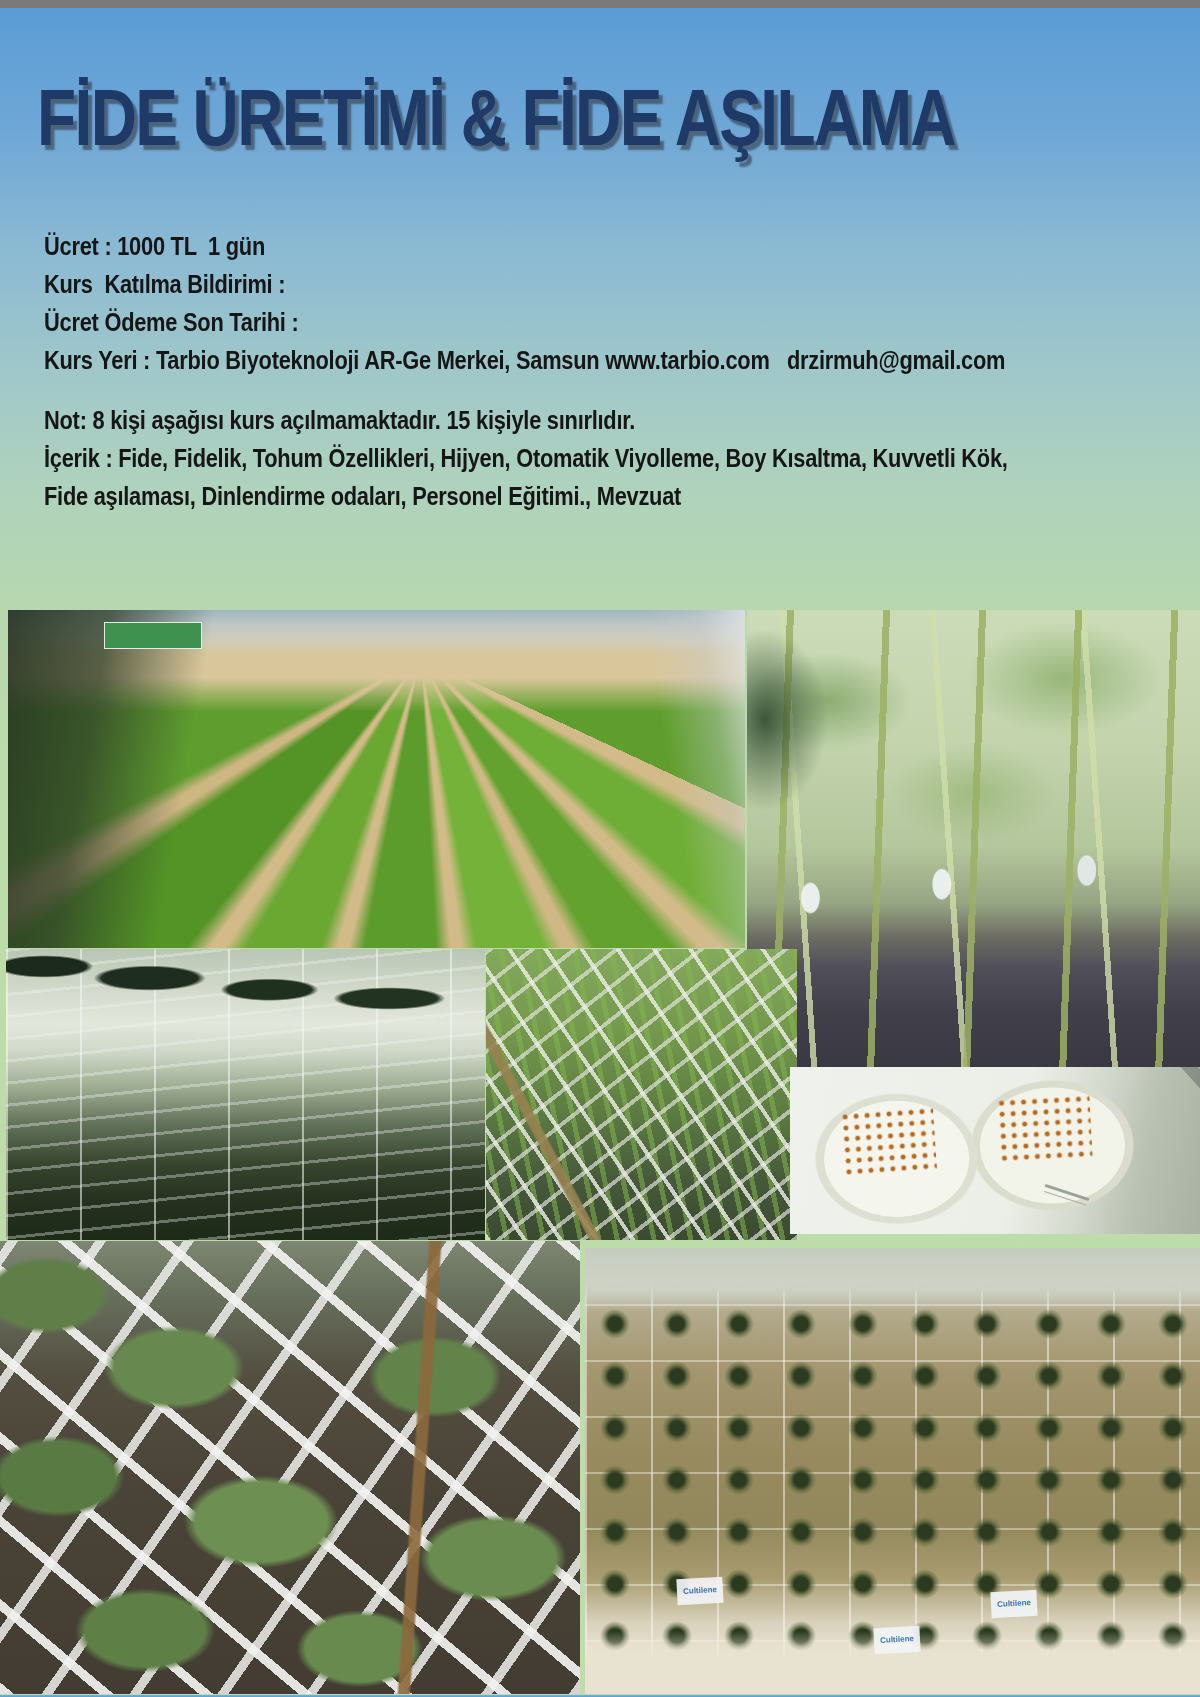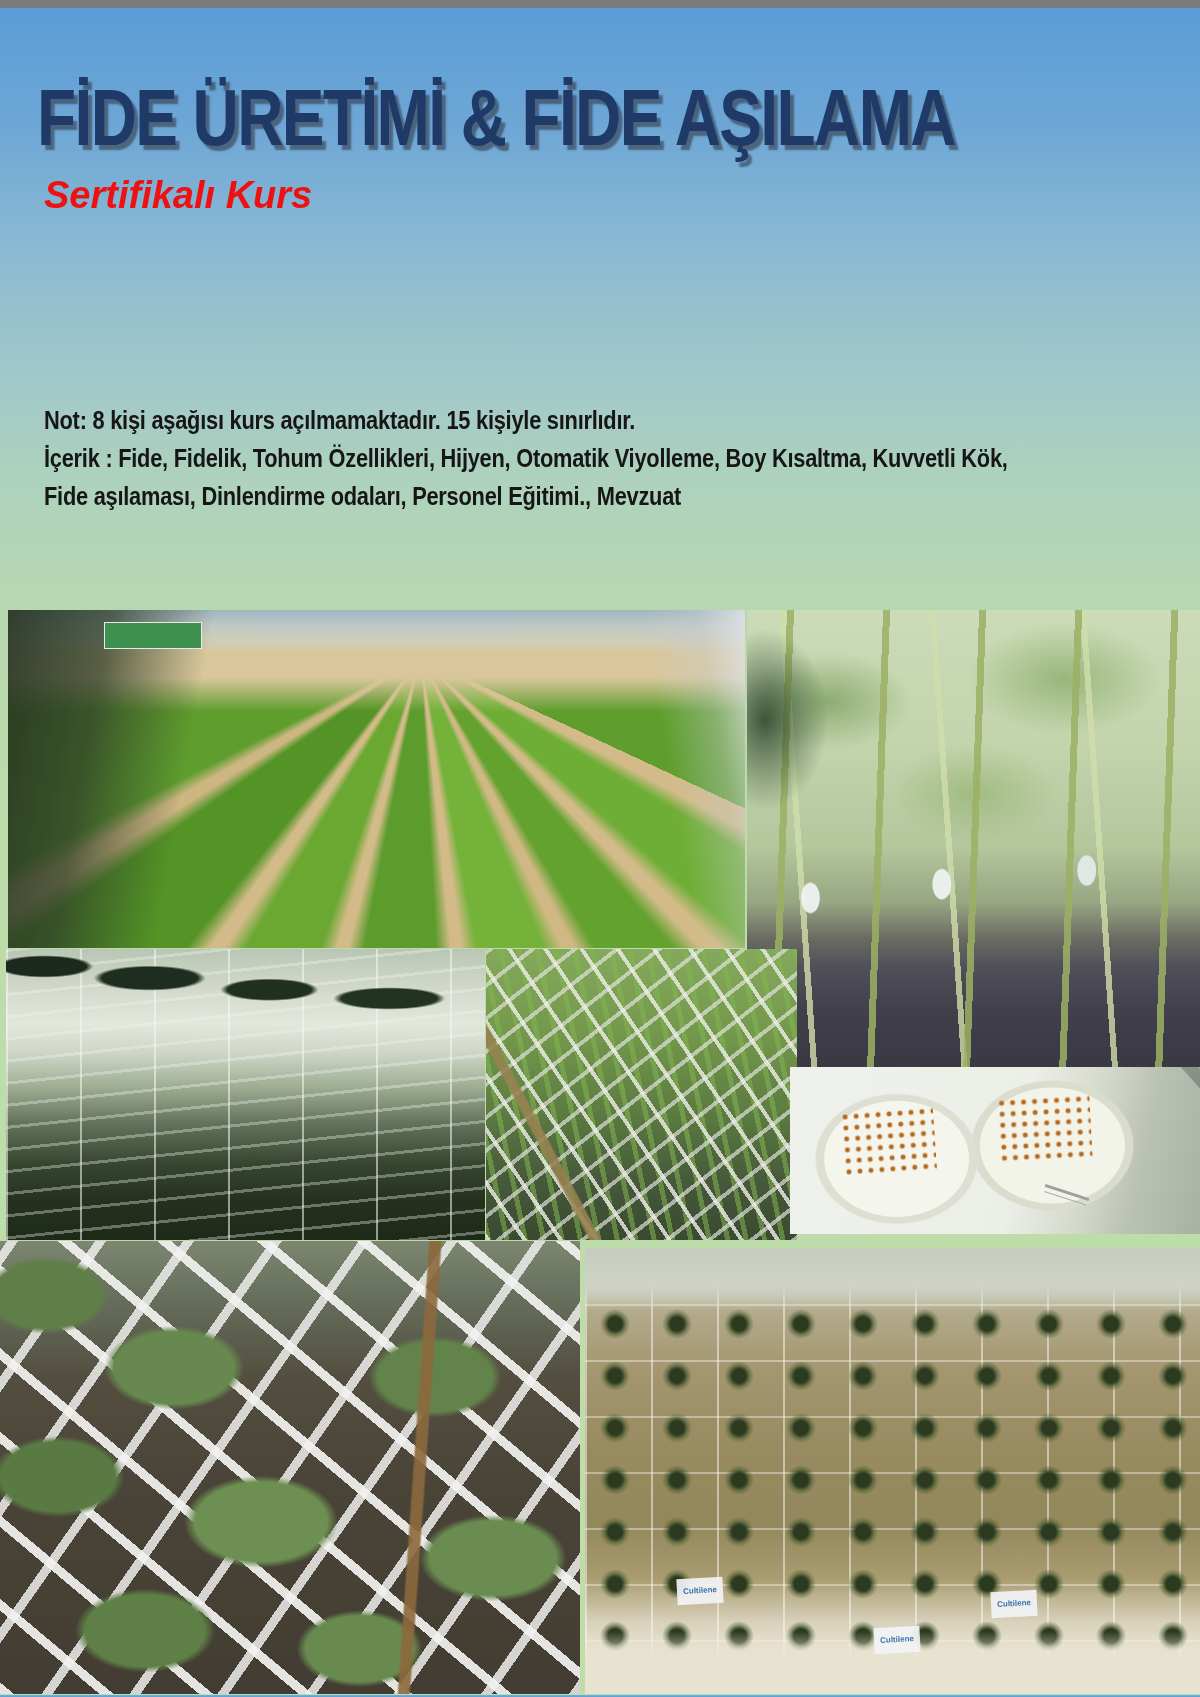--- a/index.html
+++ b/index.html
@@ -145,22 +145,27 @@
   .bottom-bar { position: absolute; left: 0; top: 1687px; width: 1200px; height: 10px;
     background: linear-gradient(180deg, #6fb0e0 0%, #4593d4 35%, #3f8cc8 100%); }
 </style>
 </head>
 <body>
 
 <div class="page">
 
   <h1 class="title">FİDE ÜRETİMİ &amp; FİDE AŞILAMA</h1>
 
-  <div class="subtitle">Sertifikalı Kurs</div>
-
+
+  <div class="textblock info">
+    <div class="tline">Ücret : 1000 TL  1 gün</div>
+    <div class="tline">Kurs  Katılma Bildirimi :</div>
+    <div class="tline">Ücret Ödeme Son Tarihi :</div>
+    <div class="tline">Kurs Yeri : Tarbio Biyoteknoloji AR-Ge Merkei, Samsun www.tarbio.com   drzirmuh@gmail.com</div>
+  </div>
 
   <div class="textblock details">
     <div class="tline">Not: 8 kişi aşağısı kurs açılmamaktadır. 15 kişiyle sınırlıdır.</div>
     <div class="tline">İçerik : Fide, Fidelik, Tohum Özellikleri, Hijyen, Otomatik Viyolleme, Boy Kısaltma, Kuvvetli Kök,</div>
     <div class="tline">Fide aşılaması, Dinlendirme odaları, Personel Eğitimi., Mevzuat</div>
   </div>
 
   <div class="collage">
 
     <div class="photo field">

